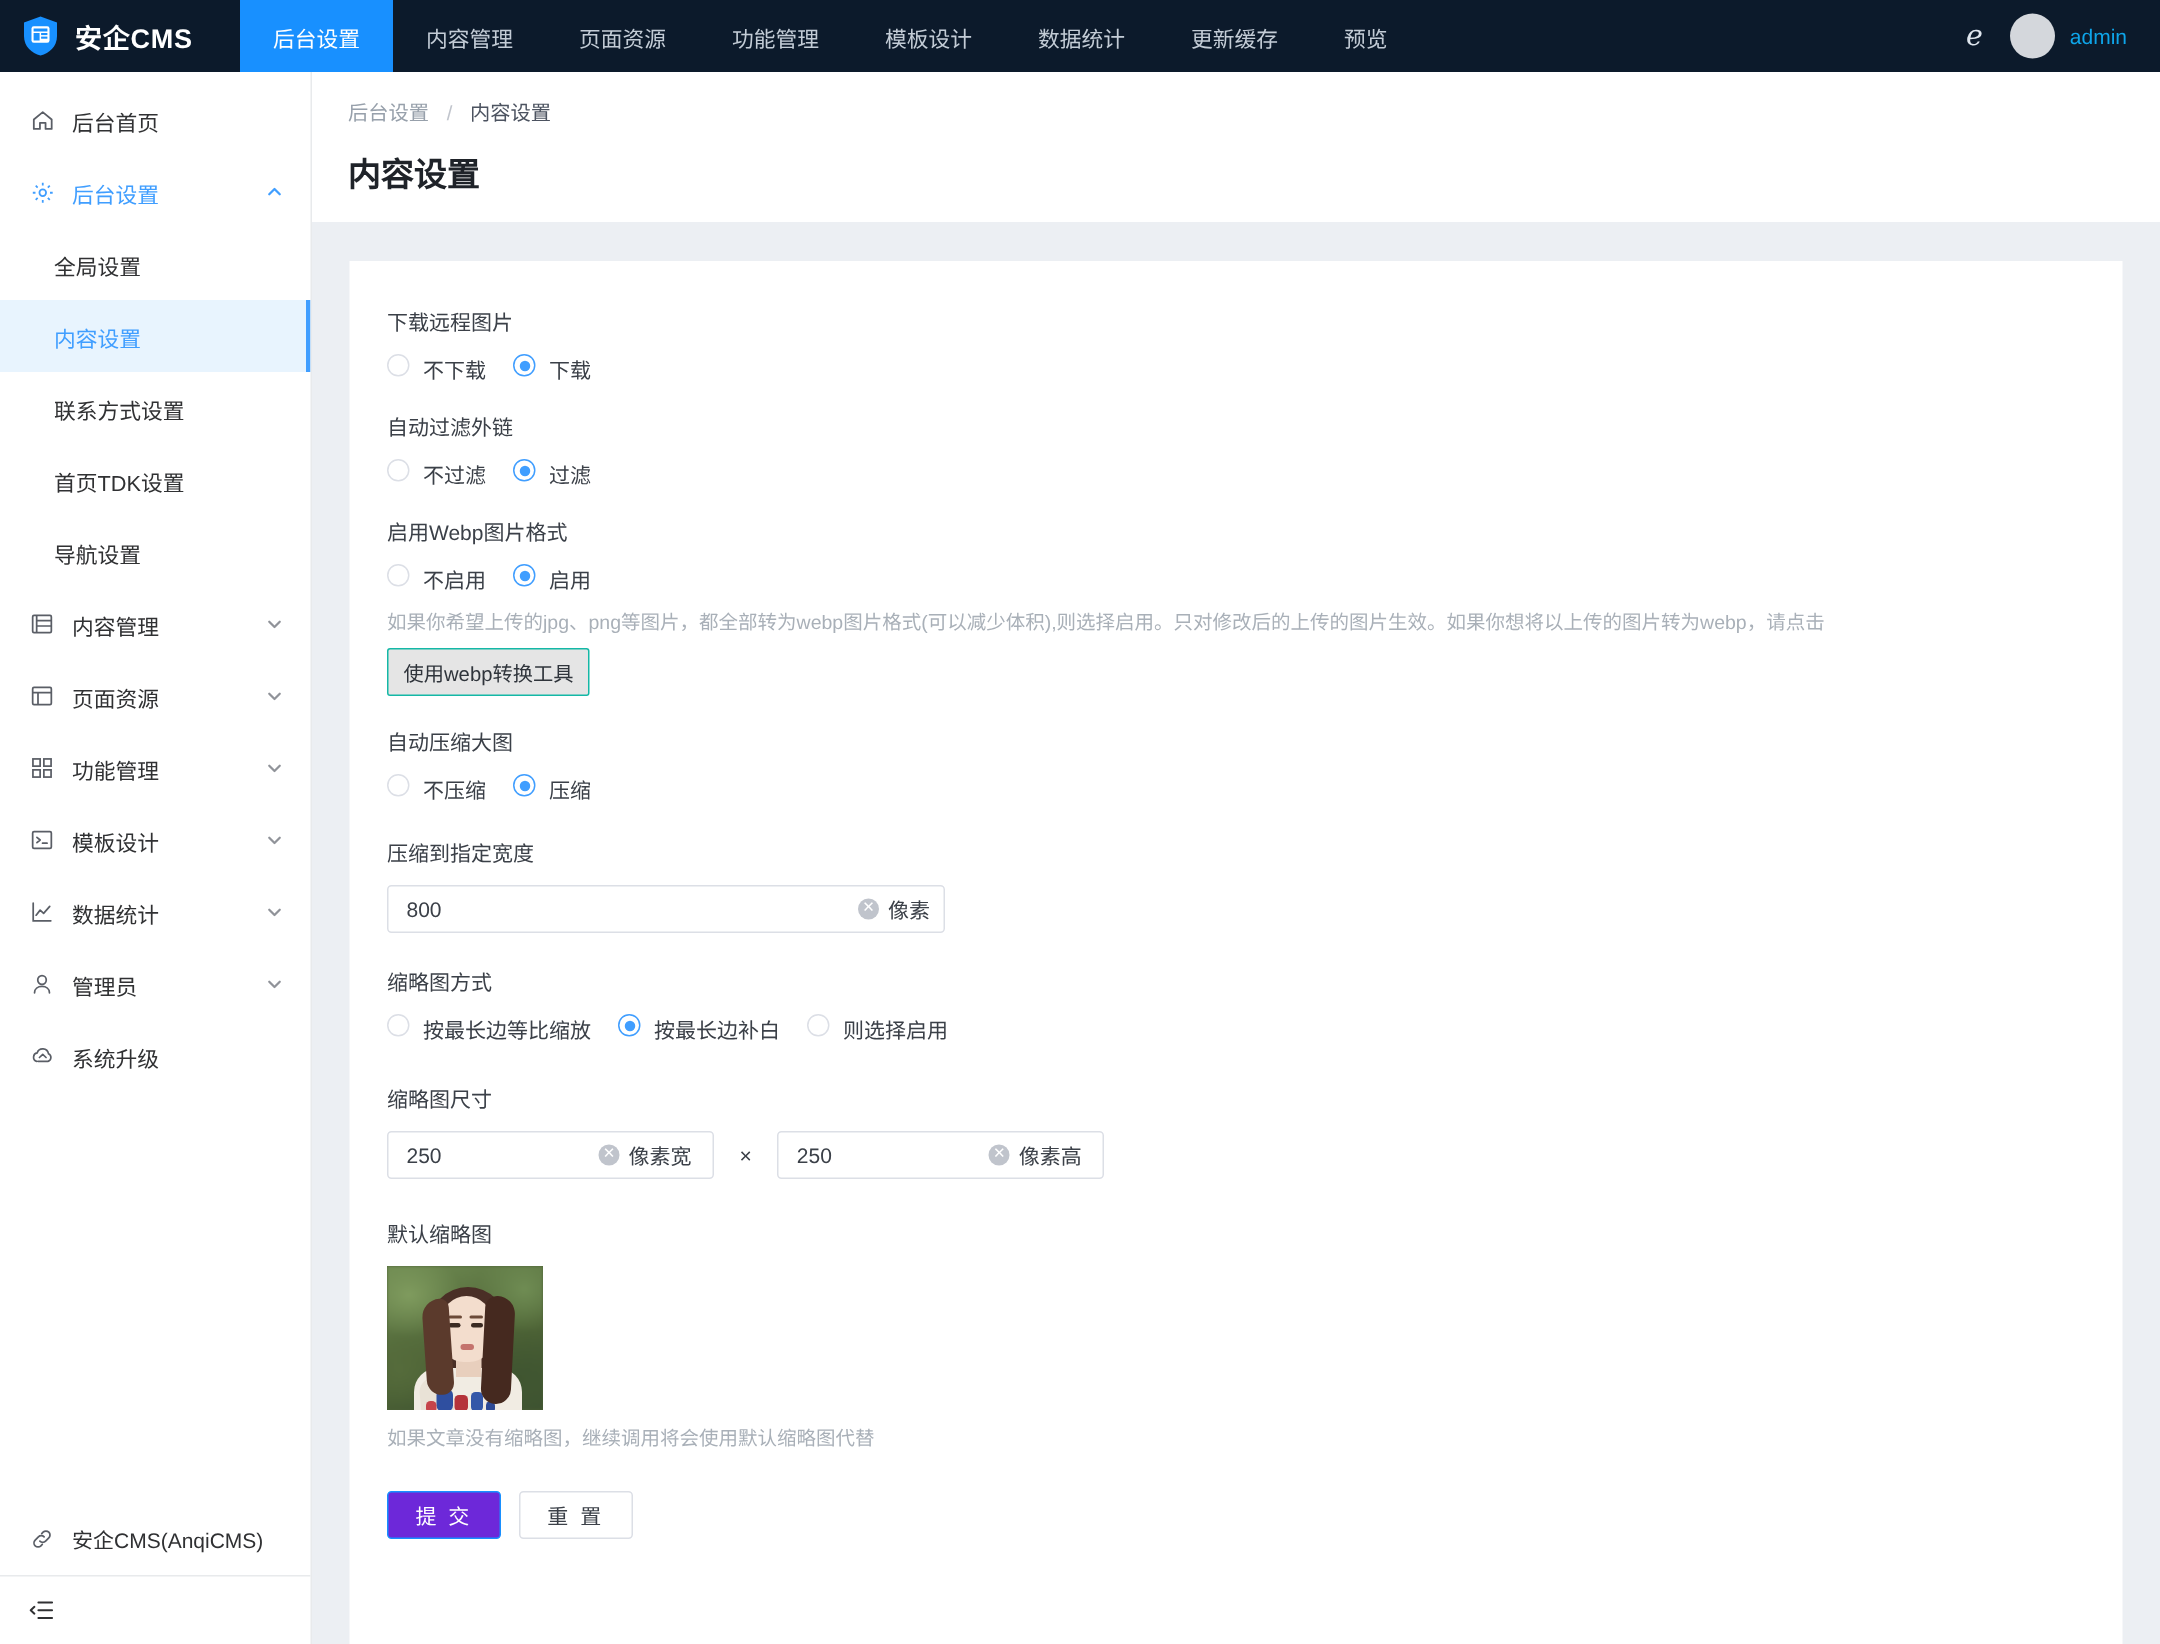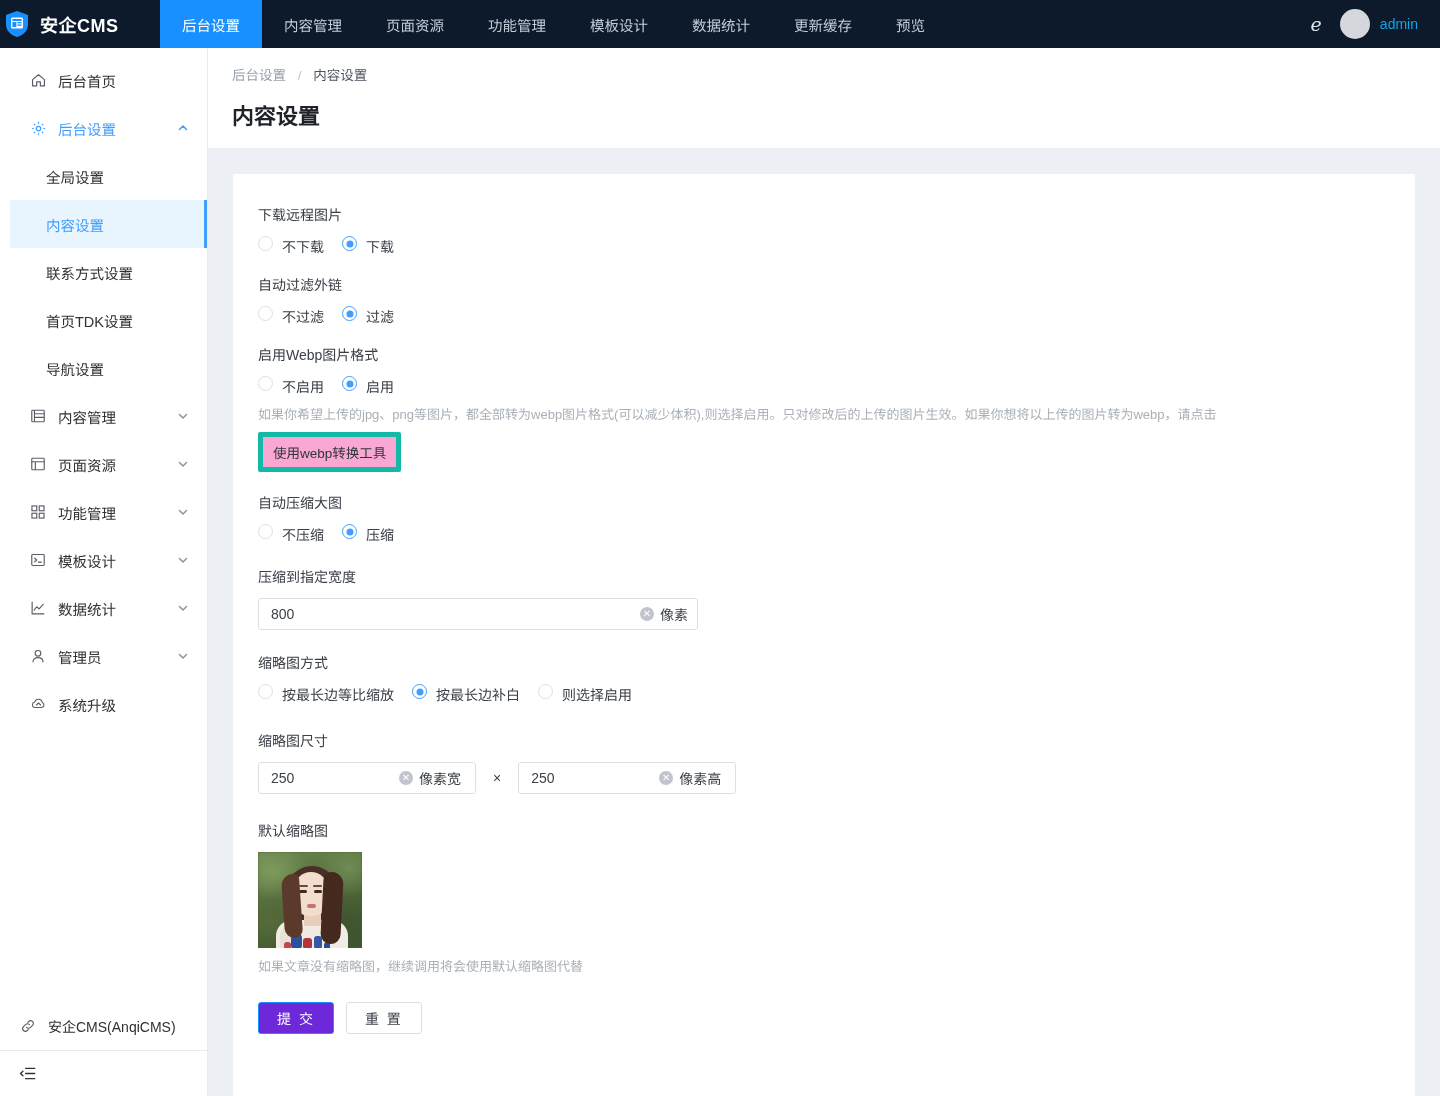--- a/index.html
+++ b/index.html
@@ -9,21 +9,21 @@
     background: #eceff3;
     overflow: hidden;
   }
   
   .topbar {
     position: absolute; top: 0; left: 0; width: 1440px; height: 48px;
     background: #0c1a2b; display: flex; align-items: stretch;
   }
   .brand {
     width: 160px; display: flex; align-items: center; gap: 10px;
-    padding-left: 4px; color: #ffffff;
+    padding-left: 14px; color: #ffffff;
   }
   .brand-logo {
     width: 26px; height: 28px; flex: none; position: relative;
   }
   .brand-name { font-size: 18px; font-weight: bold; letter-spacing: .5px; }
   .topnav { display: flex; align-items: stretch; }
   .topnav-item {
     display: flex; align-items: center; padding: 0 22px;
     color: #c3ccd6; font-size: 14.5px; cursor: pointer; white-space: nowrap;
   }
@@ -37,21 +37,21 @@
   .user-box { display: flex; align-items: center; gap: 10px; cursor: pointer; }
   .avatar { width: 30px; height: 30px; border-radius: 50%; background: #d4d7dc; }
   .user-name { color: #0ea5e9; font-size: 14px; }
 
   
   .sidebar {
     position: absolute; top: 48px; left: 0; width: 208px; height: 1048px;
     background: #ffffff; border-right: 1px solid #e8eaec;
     display: flex; flex-direction: column;
   }
-  .side-scroll { flex: 1 1 auto; overflow: hidden; padding-top: 8px; padding-left: 10px; }
+  .side-scroll { flex: 1 1 auto; overflow: hidden; padding-top: 8px; }
   .side-item {
     height: 48px; display: flex; align-items: center; padding: 0 18px;
     font-size: 14.5px; color: #303133; cursor: pointer; position: relative;
   }
   .side-item .ico {
     width: 20px; height: 20px; margin-right: 10px; flex: none;
     display: flex; align-items: center; justify-content: center;
     color: #5a5e66;
   }
   .side-item .caret { margin-left: auto; color: #909399; font-size: 11px; }
@@ -116,34 +116,34 @@
     width: 7px; height: 7px; border-radius: 50%; background: #409eff;
     transform: translate(-50%, -50%);
   }
   .radio .txt { margin-left: 9px; font-size: 14px; color: #3b4048; }
 
   .helper {
     font-size: 13px; color: #a9b0b8; line-height: 22px; margin-top: 8px;
   }
   .mini-btn {
     display: inline-block; margin-top: 6px; padding: 5px 10px;
-    border: 5px solid #14b8a6; background: #f9a8d4; color: #2f343b;
+    border: 1px solid #14b8a6; background: #e5e5e5; color: #2f343b;
     font-size: 13.5px; border-radius: 2px; cursor: pointer;
   }
 
   .input-wrap {
     display: inline-flex; align-items: center; height: 32px;
     border: 1px solid #dcdfe6; border-radius: 3px; background: #fff;
     padding: 0 9px 0 12px;
   }
   .input-wrap input {
     border: 0; outline: none; font-size: 14px; color: #3b4048;
     font-family: inherit; background: transparent; height: 30px;
   }
-  .w-width { width: 440px; }
+  .w-width { width: 372px; }
   .w-width input { width: 370px; }
   .w-size { width: 218px; }
   .w-size input { width: 128px; }
   .clear-x {
     width: 14px; height: 14px; border-radius: 50%; background: #c0c4cc;
     color: #ffffff; font-size: 10px; line-height: 14px; text-align: center;
     flex: none; cursor: pointer; margin-right: 6px;
   }
   .unit { font-size: 14px; color: #3b4048; white-space: nowrap; }
   .size-row { display: flex; align-items: center; }

